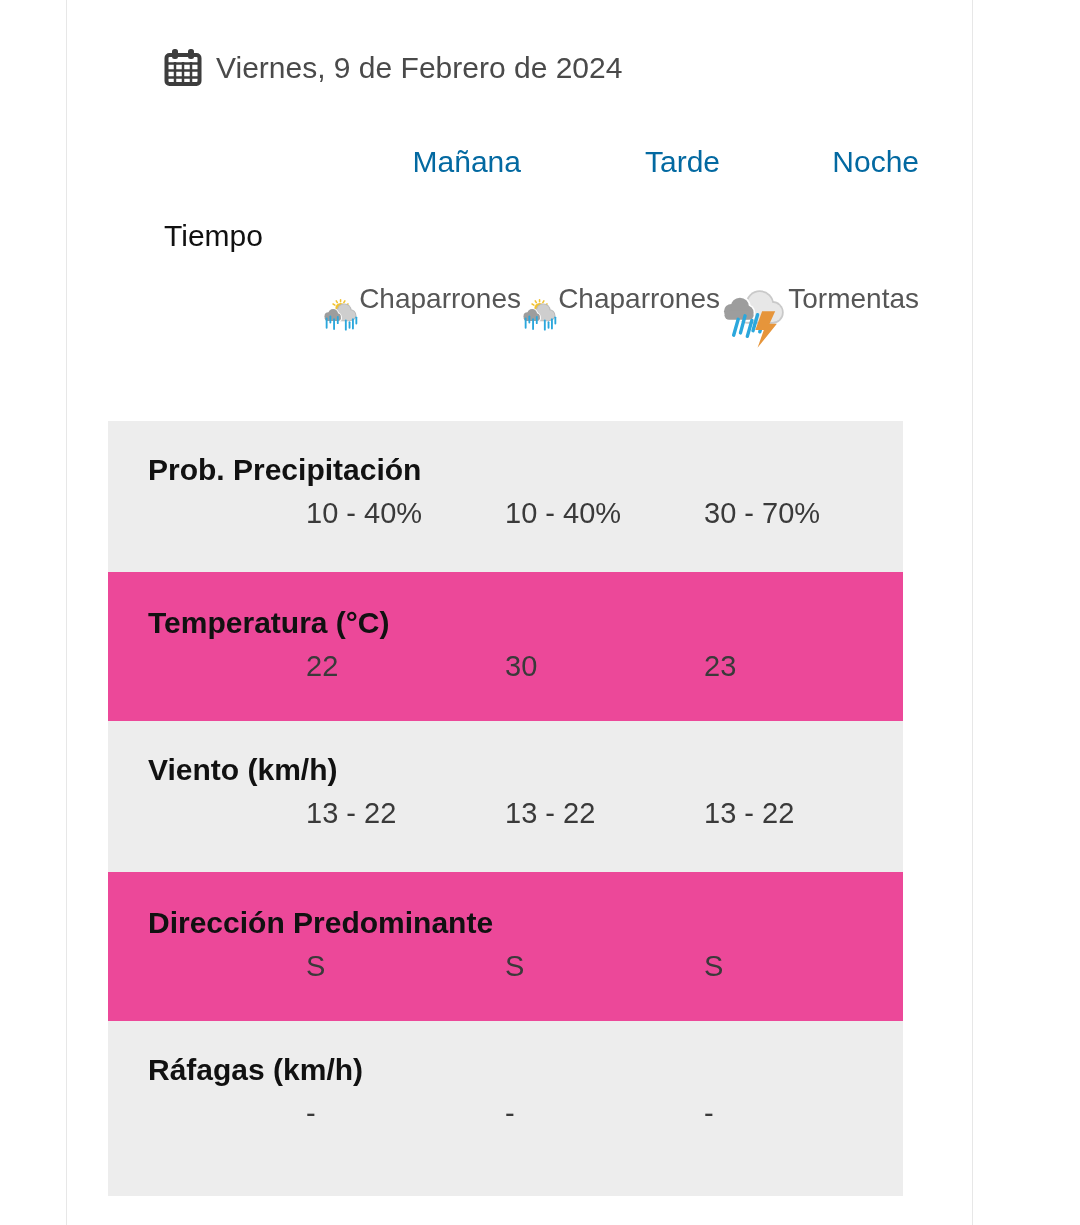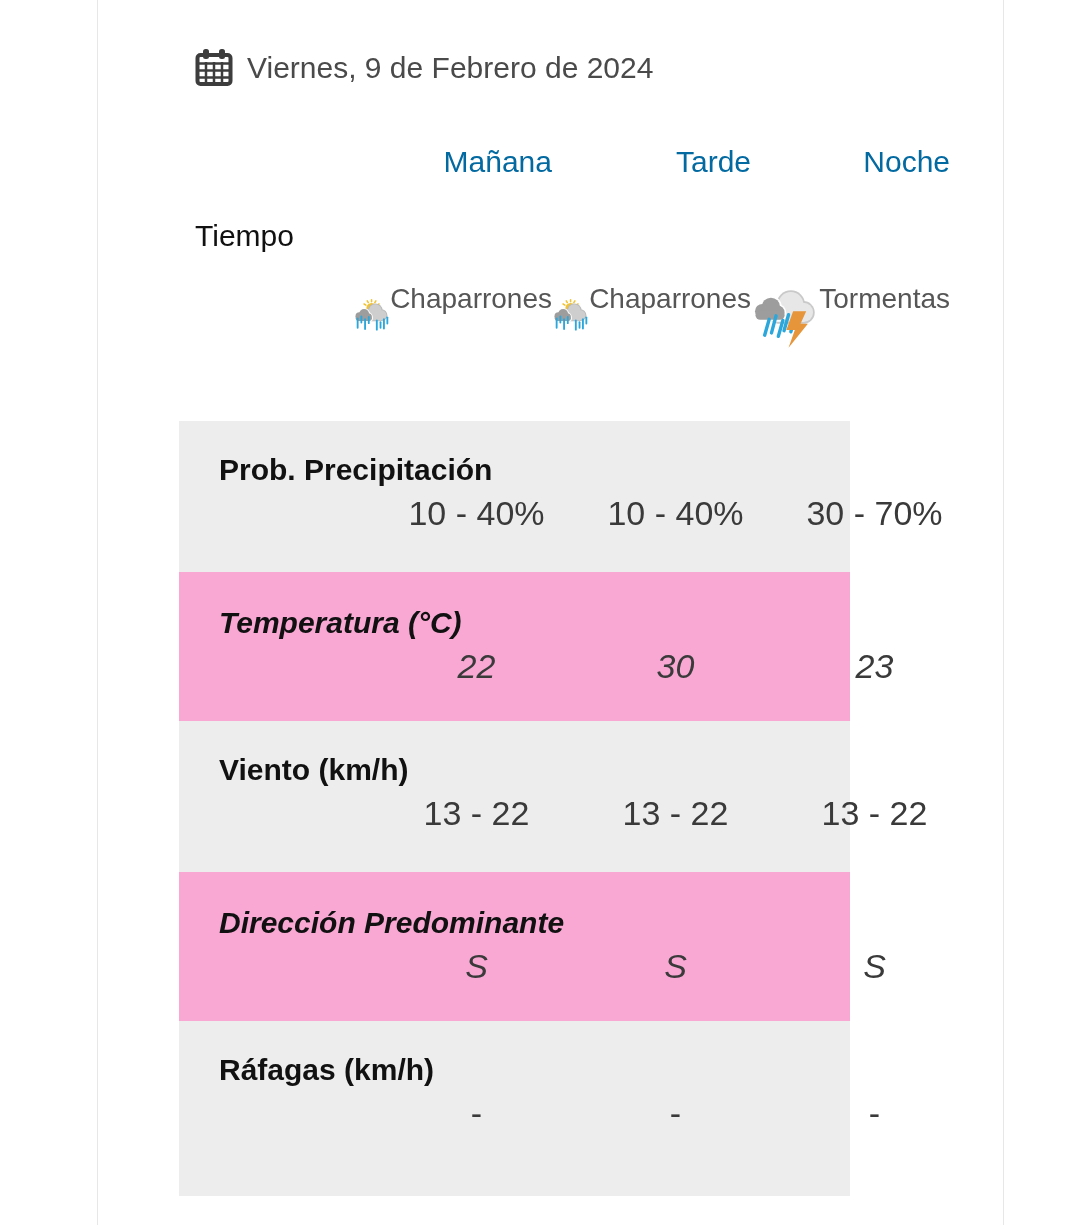--- a/index.html
+++ b/index.html
@@ -6,21 +6,21 @@
   html,body { margin:0; padding:0; }
   body {
     width:1080px; height:1225px;
     background:#ffffff;
     font-family:"Liberation Sans", sans-serif;
     color:#1c1c1c;
     position:relative;
     overflow:hidden;
   }
   .card {
-    position:absolute; left:97px; top:0;
+    position:absolute; left:66px; top:0;
     width:907px; height:1225px;
     background:#ffffff;
     border-left:1px solid #e7e7e7;
     border-right:1px solid #e7e7e7;
   }
   .date-header {
     display:flex; align-items:center; gap:13px;
     margin:46px 0 0 96px; height:44px;
   }
   .date-header .cal { width:40px; height:40px; flex:0 0 auto; }
@@ -38,35 +38,35 @@
   }
   .weather-row { margin-top:38px; }
   .weather-label {
     font-weight:400; font-size:30px; line-height:36px;
     padding-left:40px; color:#111111;
   }
   .weather-cell { display:flex; flex-direction:row; align-items:center; }
   .wicon { width:118px; height:118px; margin-top:40px; }
   .cond { font-size:28px; line-height:36px; color:#565656; margin-top:4px; }
 
-  .data-row { margin-left:81px; width:671px; }
+  .data-row { margin-left:41px; width:795px; }
   .data-row.shaded { background:#ededed; padding:30px 0 40px; margin-top:0; }
   .data-row.first-shaded { margin-top:45px; }
-  .data-row.plain { background:#f9a8d4; padding:32px 0 36px;font-style:italic; }
+  .data-row.plain { background:#ec4899; padding:32px 0 36px; }
   .data-row.last { padding-bottom:64px; }
   .row-label {
     font-weight:700; font-size:30px; line-height:38px;
     padding-left:40px; color:#111111;
   }
   .row-values {
     display:grid; grid-template-columns:198px 199px 199px 199px;
     margin-top:5px;
   }
   .value-cell {
-    text-align:center; font-size:34px; line-height:38px; color:#3a3a3a;
+    font-size:29px; line-height:38px; color:#3a3a3a;
   }
   .spacer { }
   .defs-holder { position:absolute; width:0; height:0; overflow:hidden; }
 </style>
 </head>
 <body>
 
 <div class="defs-holder">
 <svg width="0" height="0" xmlns="http://www.w3.org/2000/svg">
   <symbol id="ic-calendar" viewBox="0 0 40 40">

